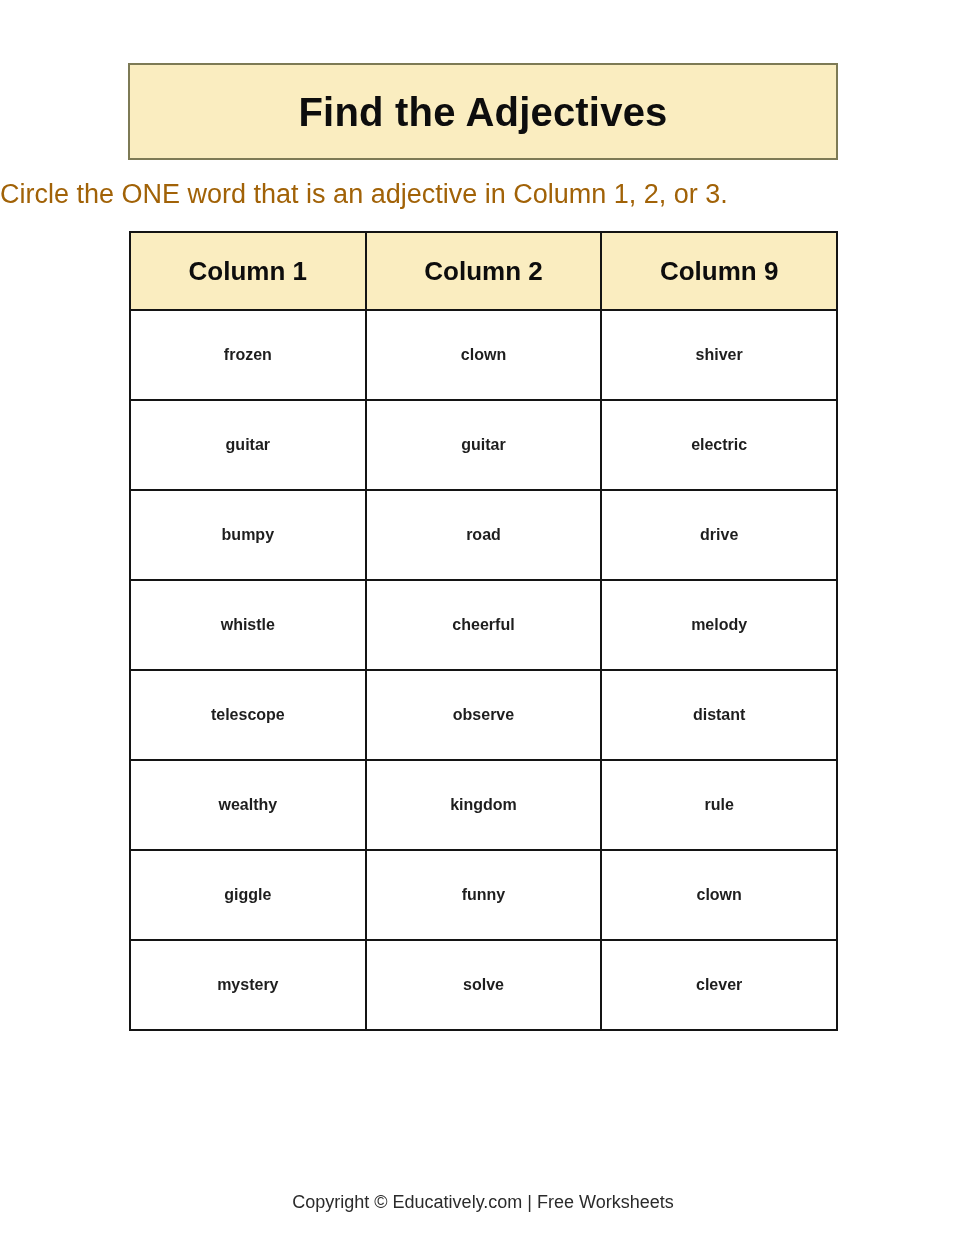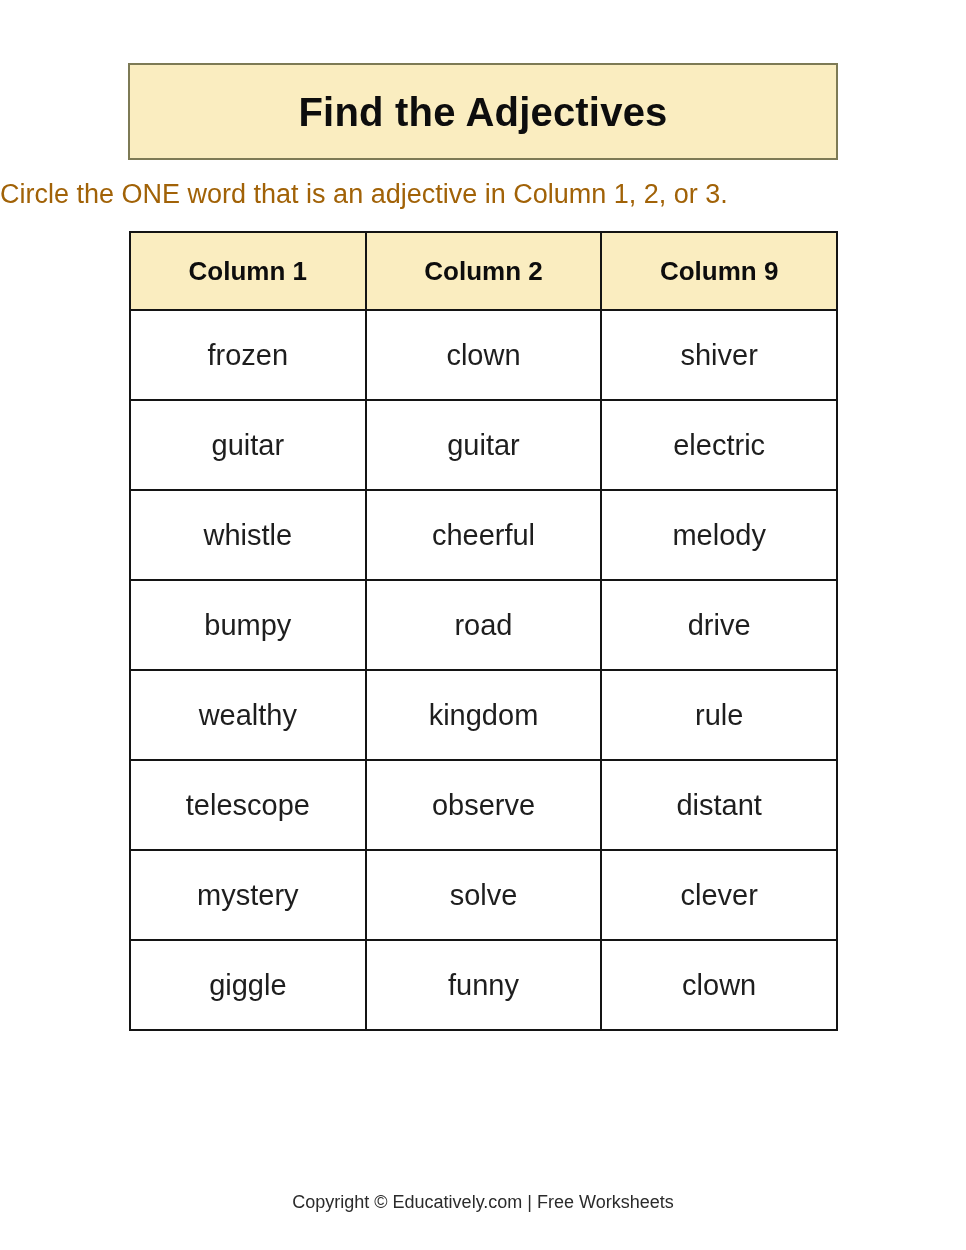--- a/index.html
+++ b/index.html
@@ -80,22 +80,22 @@
   .word-table thead th {
     background: #faedc0;
     height: 76px;
     font-size: 26px;
     font-weight: bold;
     color: #0d0d0d;
   }
   .word-table tbody td {
     background: #ffffff;
     height: 88px;
-    font-size: 29px;
-    font-weight: 400;
+    font-size: 16px;
+    font-weight: 700;
     color: #1e1e1e;
   }
 
   
   .footer {
     position: absolute;
     left: 0;
     top: 1192px;
     width: 966px;
     text-align: center;
@@ -128,47 +128,47 @@
         <td>frozen</td>
         <td>clown</td>
         <td>shiver</td>
       </tr>
       <tr>
         <td>guitar</td>
         <td>guitar</td>
         <td>electric</td>
       </tr>
       <tr>
+        <td>bumpy</td>
+        <td>road</td>
+        <td>drive</td>
+      </tr>
+      <tr>
         <td>whistle</td>
         <td>cheerful</td>
         <td>melody</td>
       </tr>
       <tr>
-        <td>bumpy</td>
-        <td>road</td>
-        <td>drive</td>
+        <td>telescope</td>
+        <td>observe</td>
+        <td>distant</td>
       </tr>
       <tr>
         <td>wealthy</td>
         <td>kingdom</td>
         <td>rule</td>
       </tr>
       <tr>
-        <td>telescope</td>
-        <td>observe</td>
-        <td>distant</td>
+        <td>giggle</td>
+        <td>funny</td>
+        <td>clown</td>
       </tr>
       <tr>
         <td>mystery</td>
         <td>solve</td>
         <td>clever</td>
-      </tr>
-      <tr>
-        <td>giggle</td>
-        <td>funny</td>
-        <td>clown</td>
       </tr>
     </tbody>
   </table>
 
   <div class="footer">Copyright © Educatively.com | Free Worksheets</div>
 
 </div>
 
 </body></html>

